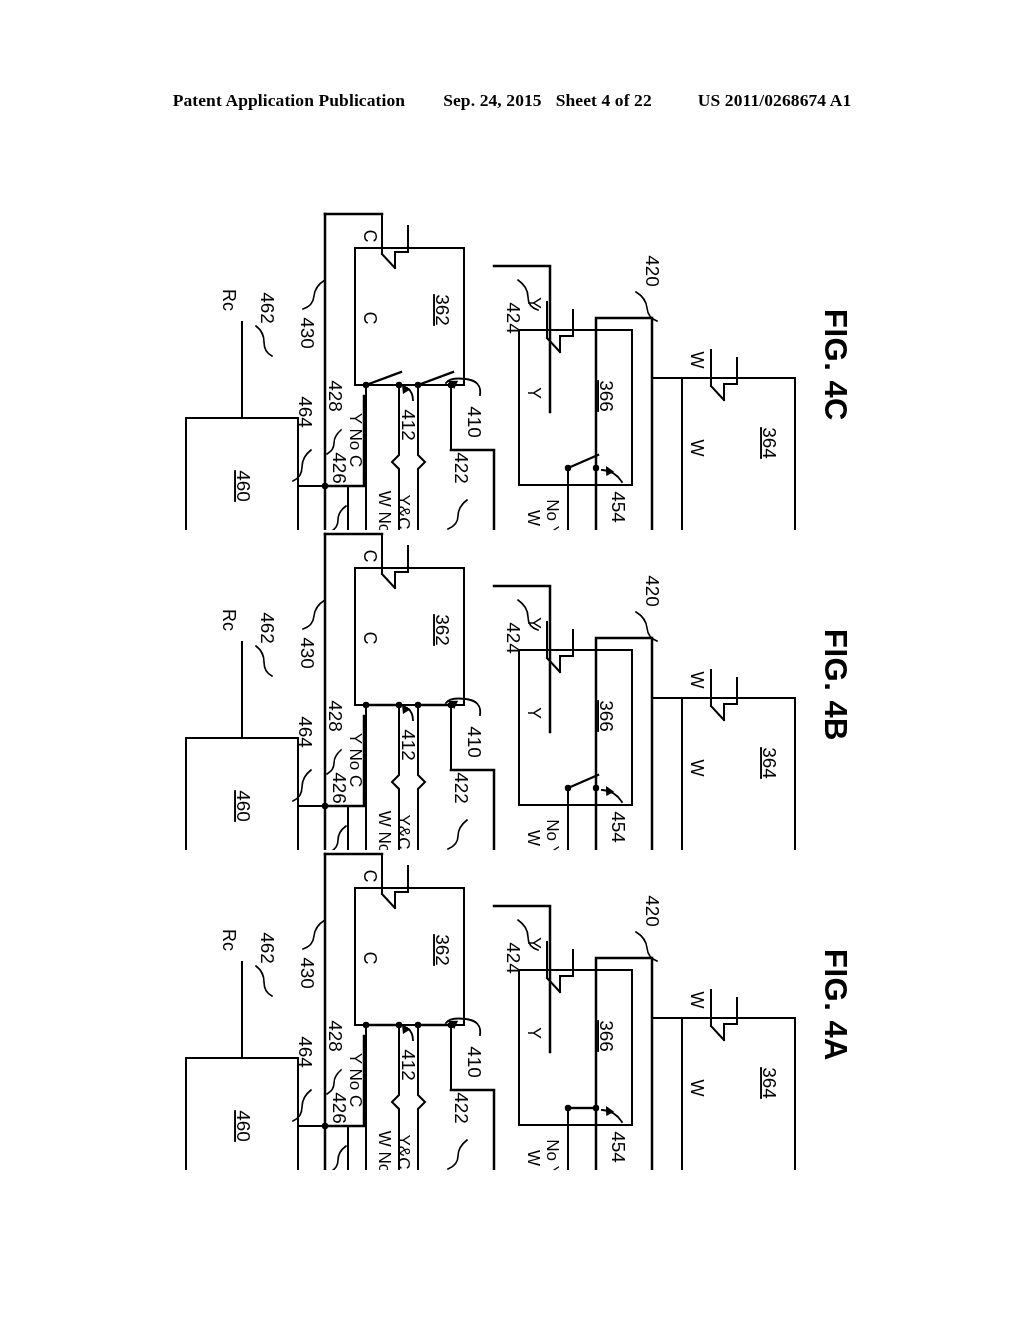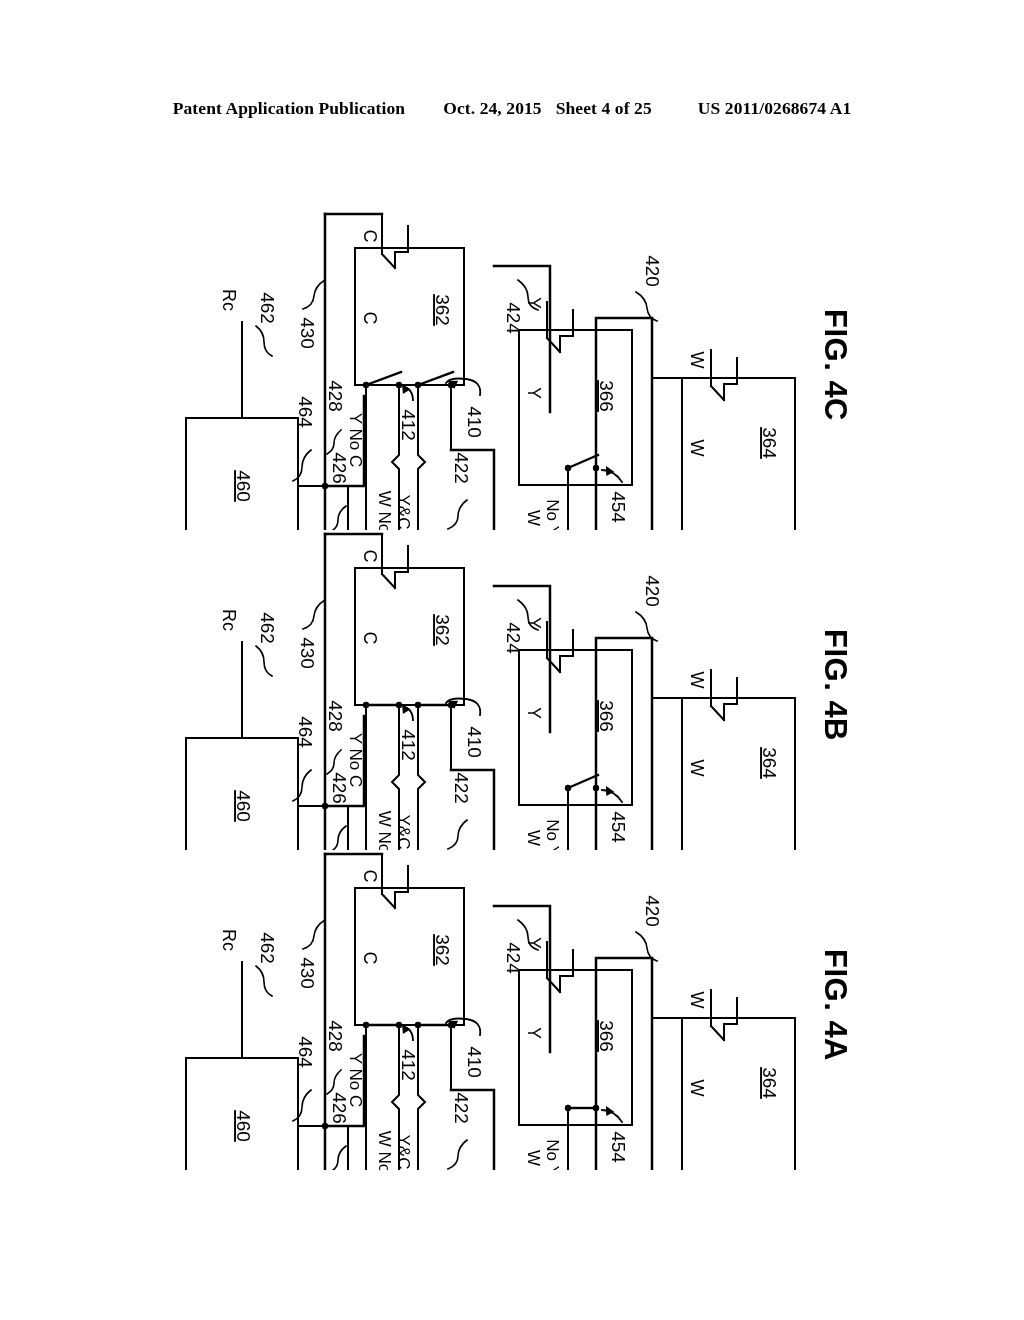--- a/index.html
+++ b/index.html
@@ -24,21 +24,20 @@
     height: 28px;
     display: flex;
     align-items: center;
     justify-content: center;
     font-family: "Liberation Serif", serif;
     font-weight: bold;
     font-size: 17.5px;
     color: #000;
     letter-spacing: 0.1px;
     white-space: nowrap;
-    margin-top: 8px;
   }
   #page-header .hdr-seg { display: inline-block; }
   #page-header .gap-a { width: 38px; display: inline-block; }
   #page-header .gap-b { width: 14px; display: inline-block; }
   #page-header .gap-c { width: 46px; display: inline-block; }
 
   
   .figure-group {
     position: absolute;
     left: 0;
@@ -79,23 +78,23 @@
     letter-spacing: 0.5px;
     color: #000;
   }
 </style>
 </head>
 <body>
 
 <div id="page-header">
   <span class="hdr-seg">Patent Application Publication</span>
   <span class="gap-a"></span>
-  <span class="hdr-seg">Oct. 24, 2015</span>
+  <span class="hdr-seg">Sep. 24, 2015</span>
   <span class="gap-b"></span>
-  <span class="hdr-seg">Sheet 4 of 25</span>
+  <span class="hdr-seg">Sheet 4 of 22</span>
   <span class="gap-c"></span>
   <span class="hdr-seg">US 2011/0268674 A1</span>
 </div>
 
 <div class="figure-group" id="figure-4c">
   <svg class="figure-svg" viewBox="0 0 640 330">
       <rect x="16" y="218" width="112" height="137" fill="none" stroke="#000000" stroke-width="2"></rect>
       <text x="0" y="0" font-family="&quot;Liberation Sans&quot;, sans-serif" font-size="19" fill="#000000" text-anchor="middle" dominant-baseline="middle" transform="translate(72,286) rotate(90)" text-decoration="underline">460</text>
       <line x1="72" y1="218" x2="72" y2="122" stroke="#000000" stroke-width="2" stroke-linecap="square"></line>
       <text x="0" y="0" font-family="&quot;Liberation Sans&quot;, sans-serif" font-size="18" fill="#000000" text-anchor="middle" dominant-baseline="middle" transform="translate(58,100) rotate(90)">Rc</text>

